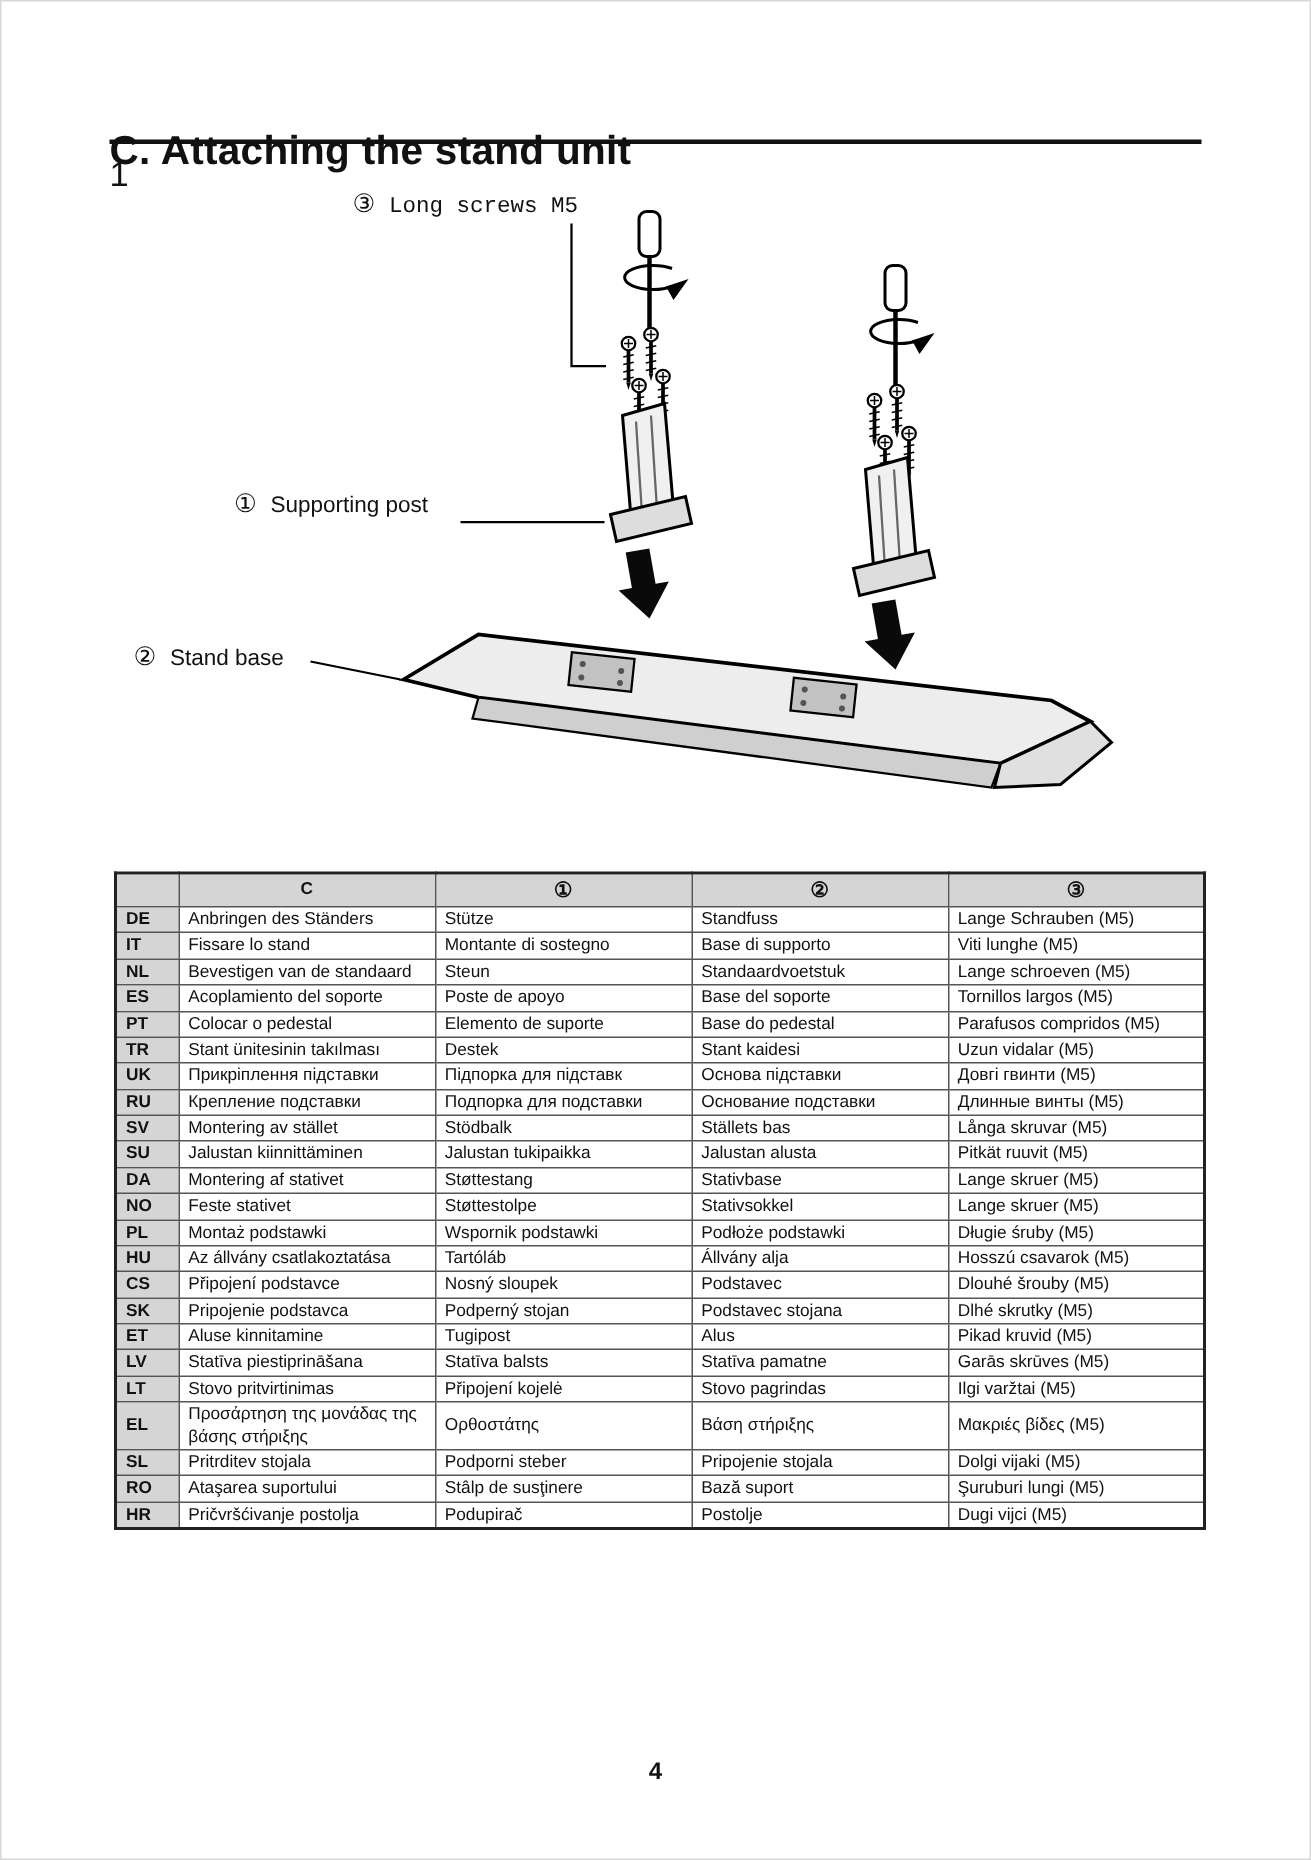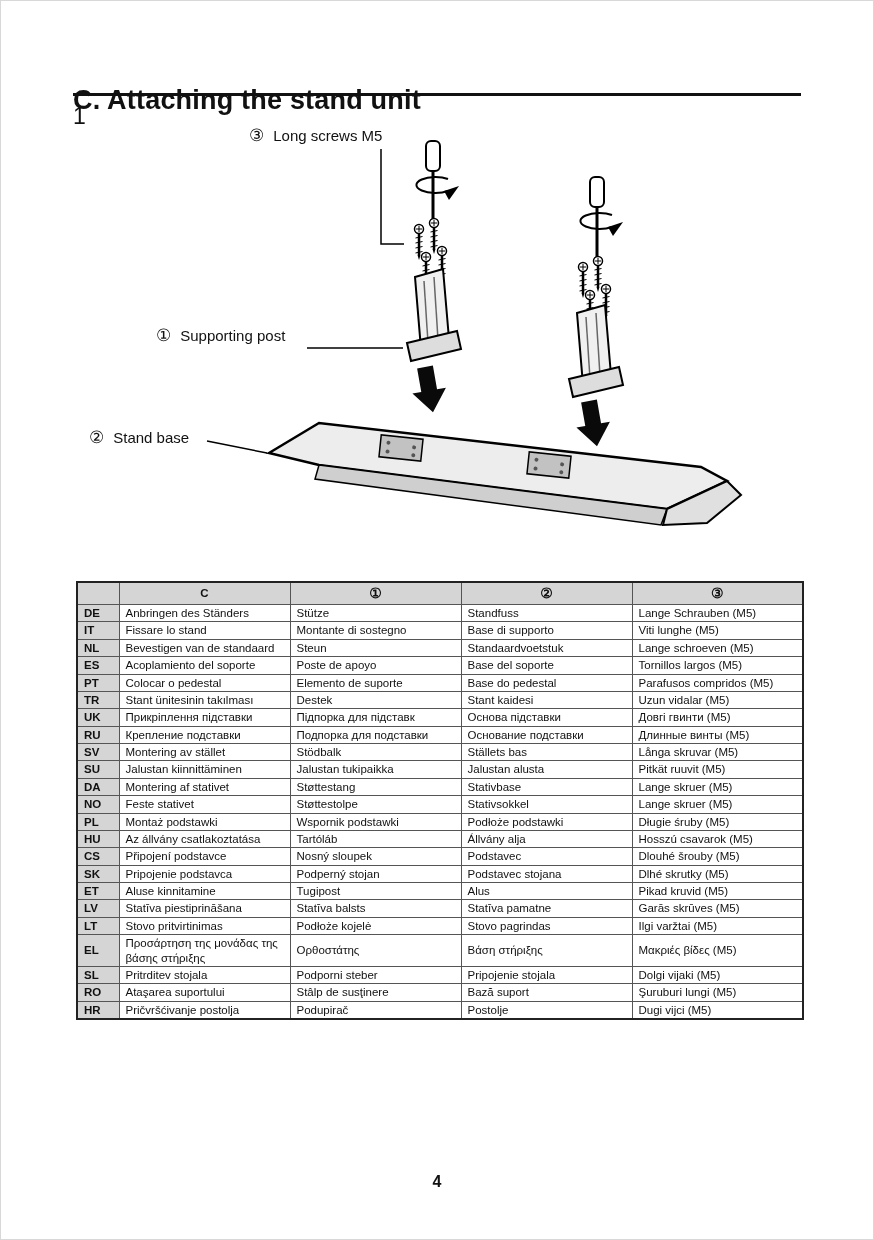--- a/index.html
+++ b/index.html
@@ -13,21 +13,21 @@
     position:absolute; left:72px; top:52px;
     font-size:27px; font-weight:bold; letter-spacing:0.2px;margin-top:32px;
   }
   .title-rule { position:absolute; left:72px; top:92px; width:728px; height:3px; background:#111; }
   .step-num { position:absolute; left:72px; top:102px; font-size:23px; }
 
   .diagram-svg { position:absolute; left:0; top:0; }
 
   .callout { position:absolute; font-size:15px; white-space:nowrap; }
   .callout .marker { font-size:17px; margin-right:9px; }
-  .callout-3 { left:248px; top:124px; }
+  .callout-3 { left:234px; top:124px;font-family:Liberation Mono, monospace; }
   .callout-1 { left:155px; top:324px; }
   .callout-2 { left:88px; top:426px; }
 
   table.lang-table {
     position:absolute; left:75px; top:580px; width:726px;
     border-collapse:collapse; table-layout:fixed;
     border:2px solid #222; font-size:11.5px;
   }
   .lang-table th, .lang-table td {
     border:1px solid #555; padding:1px 6px; line-height:1.25;
@@ -298,21 +298,21 @@
       <td class="lang-cell">LV</td>
       <td>Statīva piestiprināšana</td>
       <td>Statīva balsts</td>
       <td>Statīva pamatne</td>
       <td>Garās skrūves (M5)</td>
     </tr>
 
     <tr>
       <td class="lang-cell">LT</td>
       <td>Stovo pritvirtinimas</td>
-      <td>Podłoże kojelė</td>
+      <td>Připojení kojelė</td>
       <td>Stovo pagrindas</td>
       <td>Ilgi varžtai (M5)</td>
     </tr>
 
     <tr>
       <td class="lang-cell">EL</td>
       <td>Προσάρτηση της μονάδας της βάσης στήριξης</td>
       <td>Ορθοστάτης</td>
       <td>Βάση στήριξης</td>
       <td>Μακριές βίδες (M5)</td>

